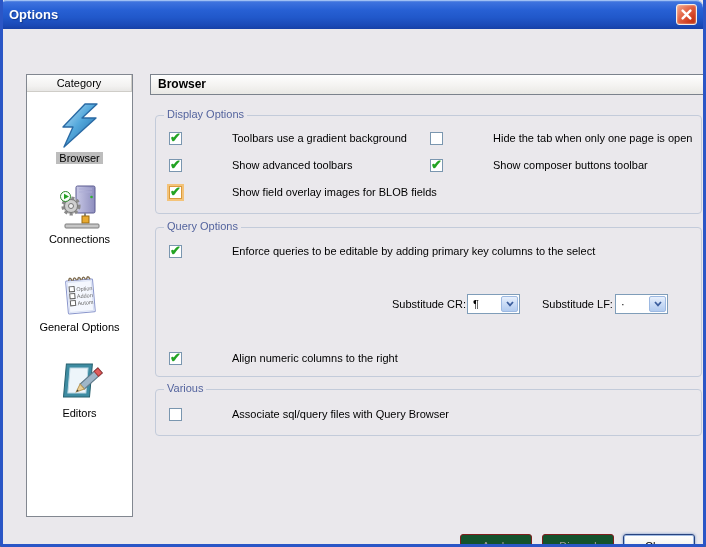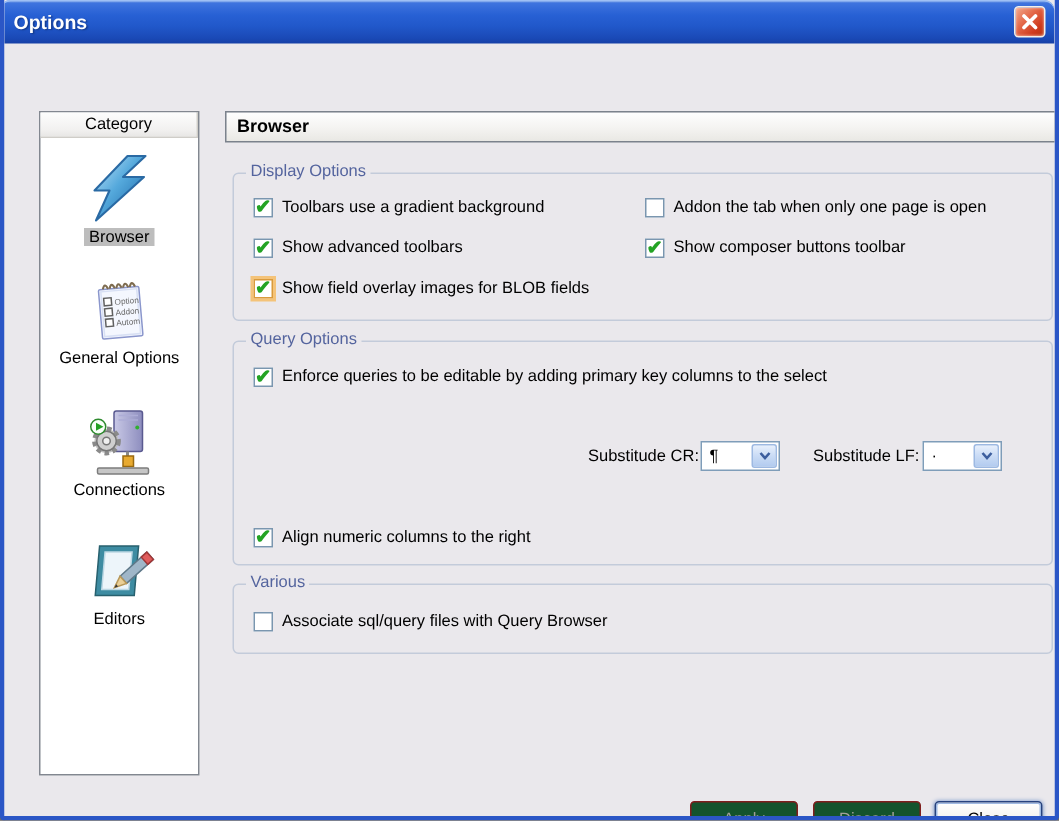--- a/index.html
+++ b/index.html
@@ -53,21 +53,21 @@
     position:absolute; left:140px; width:547px;
     border:1px solid #C3CBDA; border-radius:4px;
   }
   .group-label {
     position:absolute; top:-8px; left:8px; background:#EAE8EC; padding:0 3px;
     font-size:11px; color:#54649E;
   }
   #group-display { top:56px;  height:99px; }
   #group-query   { top:168px; height:150px; }
   #group-various { top:330px; height:47px; }
-  .cbrow { position:absolute; display:flex; align-items:center; height:14px; }
+  .cbrow { position:absolute; display:flex; align-items:center; height:14px;gap:44px; }
   .checkbox {
     width:13px; height:13px; background:#fff; border:1px solid #7A96AF;
     position:relative; flex:0 0 13px; cursor:default;
   }
   .checkbox.checked::after {
     content:"✔"; position:absolute; left:0px; top:-3px;
     color:#23A323; font-size:13px; font-weight:bold;
   }
   .checkbox.focused { border-color:#D99A3C; box-shadow:0 0 0 2px #F4C379; }
   .cbrow label { font-size:11px; color:#000; margin-left:6px; white-space:nowrap; }
@@ -125,20 +125,44 @@
           <defs>
             <linearGradient id="bolt" x1="0" y1="0" x2="1" y2="1">
               <stop offset="0" stop-color="#C4E4F8"></stop>
                 <stop offset="0.45" stop-color="#55A9DC"></stop>
                 <stop offset="1" stop-color="#1460A2"></stop>
             </linearGradient>
           </defs>
           <path d="M29 2 L7 25 H17 L8 45 L40 16 H26 L41 2 Z" fill="url(#bolt)" stroke="#2A6AA4" stroke-width="1.4" stroke-linejoin="round"></path>
         </svg>
         <span class="cat-label">Browser</span>
+      </div>
+
+      <div class="cat-item">
+        <svg class="icon48" viewBox="0 0 48 48">
+          <defs>
+            <linearGradient id="tower" x1="0" y1="0" x2="1" y2="0">
+              <stop offset="0" stop-color="#C9C9E6"></stop>
+                <stop offset="1" stop-color="#8D8DBE"></stop>
+            </linearGradient>
+          </defs>
+          <rect x="20" y="3" width="19" height="27" rx="1.5" fill="url(#tower)" stroke="#5A5A90"></rect>
+          <line x1="23" y1="6" x2="36" y2="6" stroke="#ADADD6" stroke-width="1"></line>
+          <line x1="23" y1="9" x2="36" y2="9" stroke="#ADADD6" stroke-width="1"></line>
+          <circle cx="35.5" cy="14" r="1.3" fill="#2FB02F"></circle>
+          <line x1="29" y1="30" x2="29" y2="34" stroke="#8A8A8A" stroke-width="2"></line>
+          <rect x="26" y="33" width="7" height="7" fill="#E8AA30" stroke="#9A6A10"></rect>
+          <rect x="9" y="41" width="34" height="4" rx="1" fill="#C6C6C6" stroke="#7C7C7C"></rect>
+          <circle cx="15" cy="23" r="8" fill="#BFBFBF" stroke="#8A8A8A" stroke-width="3.2" stroke-dasharray="3 2.4"></circle>
+          <circle cx="15" cy="23" r="6.5" fill="#CFCFCF" stroke="#777"></circle>
+          <circle cx="15" cy="23" r="2.5" fill="#EFEFEF" stroke="#777"></circle>
+          <circle cx="9.5" cy="13.5" r="5" fill="#F8FFF8" stroke="#2E8A2E"></circle>
+          <path d="M8 10.8 L13 13.5 L8 16.2 Z" fill="#22A022"></path>
+        </svg>
+        <span class="cat-label">Connections</span>
       </div>
 
       <div class="cat-item">
         <svg class="icon48" viewBox="0 0 48 48">
           <g transform="rotate(-5 24 26)">
             <rect x="11" y="9" width="27" height="33" rx="1" fill="#F4F7FE" stroke="#8A96CC"></rect>
             <rect x="12.5" y="10.5" width="24" height="30" fill="none" stroke="#D8E0F4"></rect>
             <g fill="none" stroke="#7E6C50" stroke-width="1.4">
               <path d="M14 9 q1.5 -5 3.5 0"></path>
                 <path d="M18.5 9 q1.5 -5 3.5 0"></path>
@@ -154,44 +178,20 @@
               <rect x="14" y="29" width="5" height="5" fill="#fff" stroke="#606060"></rect>
               <text x="21" y="34" font-size="5.5" fill="#6A6A6A">Autom</text>
             </g>
           </g>
         </svg>
         <span class="cat-label">General Options</span>
       </div>
 
       <div class="cat-item">
         <svg class="icon48" viewBox="0 0 48 48">
-          <defs>
-            <linearGradient id="tower" x1="0" y1="0" x2="1" y2="0">
-              <stop offset="0" stop-color="#C9C9E6"></stop>
-                <stop offset="1" stop-color="#8D8DBE"></stop>
-            </linearGradient>
-          </defs>
-          <rect x="20" y="3" width="19" height="27" rx="1.5" fill="url(#tower)" stroke="#5A5A90"></rect>
-          <line x1="23" y1="6" x2="36" y2="6" stroke="#ADADD6" stroke-width="1"></line>
-          <line x1="23" y1="9" x2="36" y2="9" stroke="#ADADD6" stroke-width="1"></line>
-          <circle cx="35.5" cy="14" r="1.3" fill="#2FB02F"></circle>
-          <line x1="29" y1="30" x2="29" y2="34" stroke="#8A8A8A" stroke-width="2"></line>
-          <rect x="26" y="33" width="7" height="7" fill="#E8AA30" stroke="#9A6A10"></rect>
-          <rect x="9" y="41" width="34" height="4" rx="1" fill="#C6C6C6" stroke="#7C7C7C"></rect>
-          <circle cx="15" cy="23" r="8" fill="#BFBFBF" stroke="#8A8A8A" stroke-width="3.2" stroke-dasharray="3 2.4"></circle>
-          <circle cx="15" cy="23" r="6.5" fill="#CFCFCF" stroke="#777"></circle>
-          <circle cx="15" cy="23" r="2.5" fill="#EFEFEF" stroke="#777"></circle>
-          <circle cx="9.5" cy="13.5" r="5" fill="#F8FFF8" stroke="#2E8A2E"></circle>
-          <path d="M8 10.8 L13 13.5 L8 16.2 Z" fill="#22A022"></path>
-        </svg>
-        <span class="cat-label">Connections</span>
-      </div>
-
-      <div class="cat-item">
-        <svg class="icon48" viewBox="0 0 48 48">
           <g transform="skewX(-5) translate(4 0)">
             <rect x="7" y="7" width="26" height="33" fill="#3E8CA2" stroke="#27606E"></rect>
             <rect x="11" y="11" width="18" height="25" fill="#EDF5FA" stroke="#BDD8E4"></rect>
           </g>
           <g transform="rotate(48 32 24)">
             <rect x="29" y="8" width="6.5" height="24" fill="#9FB6C8" stroke="#5E7888"></rect>
             <rect x="29" y="8" width="6.5" height="5" fill="#E05C5C" stroke="#A03838"></rect>
             <path d="M29 32 L35.5 32 L32.2 40 Z" fill="#EACF96" stroke="#B89858"></path>
             <path d="M31.2 37.5 L33.2 37.5 L32.2 40 Z" fill="#3A3A3A"></path>
           </g>
@@ -211,21 +211,21 @@
       <div class="cbrow" style="left:13px; top:42px;">
         <span class="checkbox checked"></span>
         <label>Show advanced toolbars</label>
       </div>
       <div class="cbrow" style="left:13px; top:69px;">
         <span class="checkbox checked focused"></span>
         <label>Show field overlay images for BLOB fields</label>
       </div>
       <div class="cbrow" style="left:274px; top:15px;">
         <span class="checkbox"></span>
-        <label>Addon the tab when only one page is open</label>
+        <label>Hide the tab when only one page is open</label>
       </div>
       <div class="cbrow" style="left:274px; top:42px;">
         <span class="checkbox checked"></span>
         <label>Show composer buttons toolbar</label>
       </div>
     </div>
 
     <div class="groupbox" id="group-query">
       <span class="group-label">Query Options</span>
       <div class="cbrow" style="left:13px; top:16px;">

